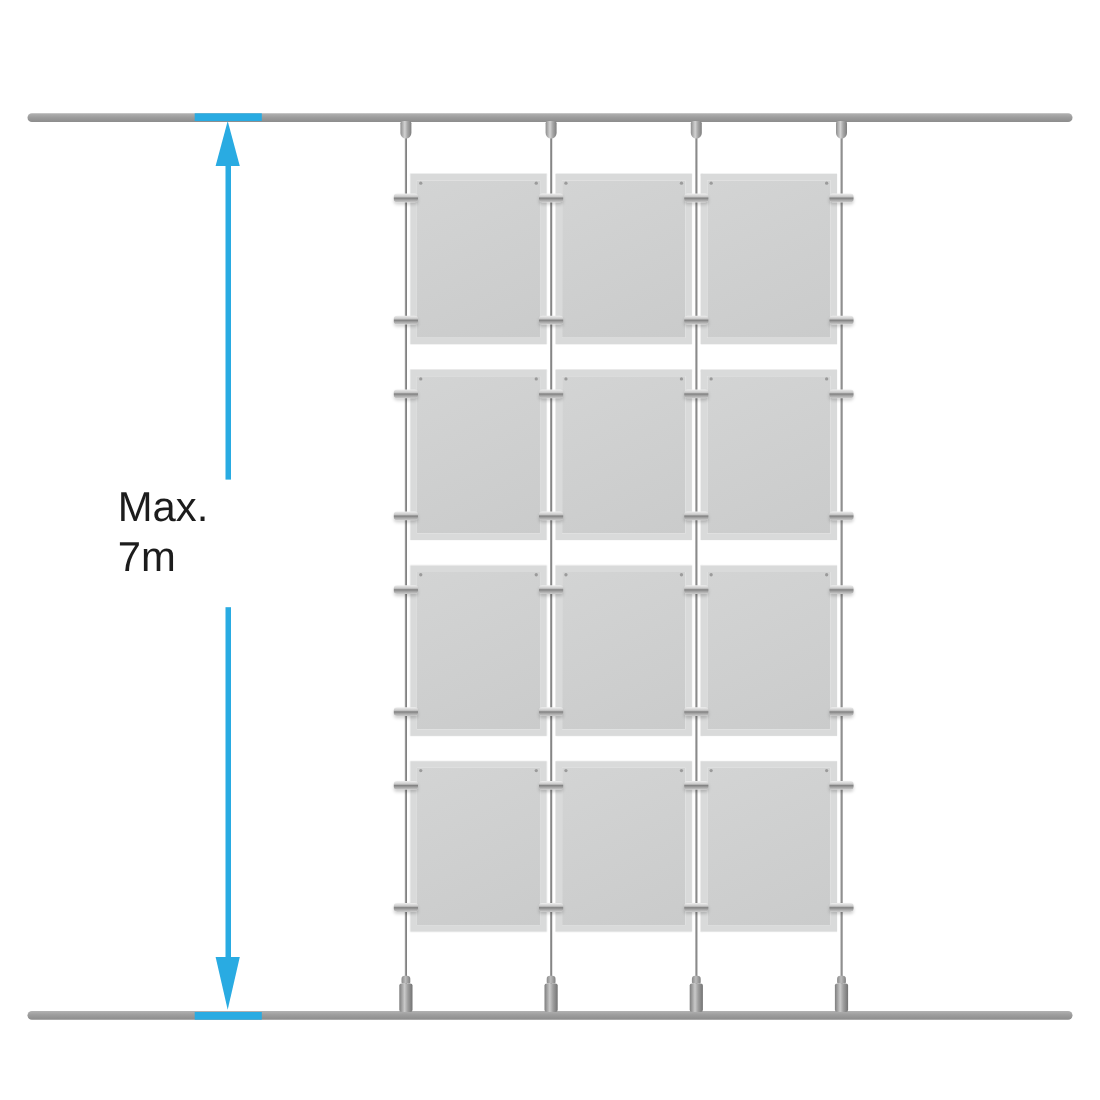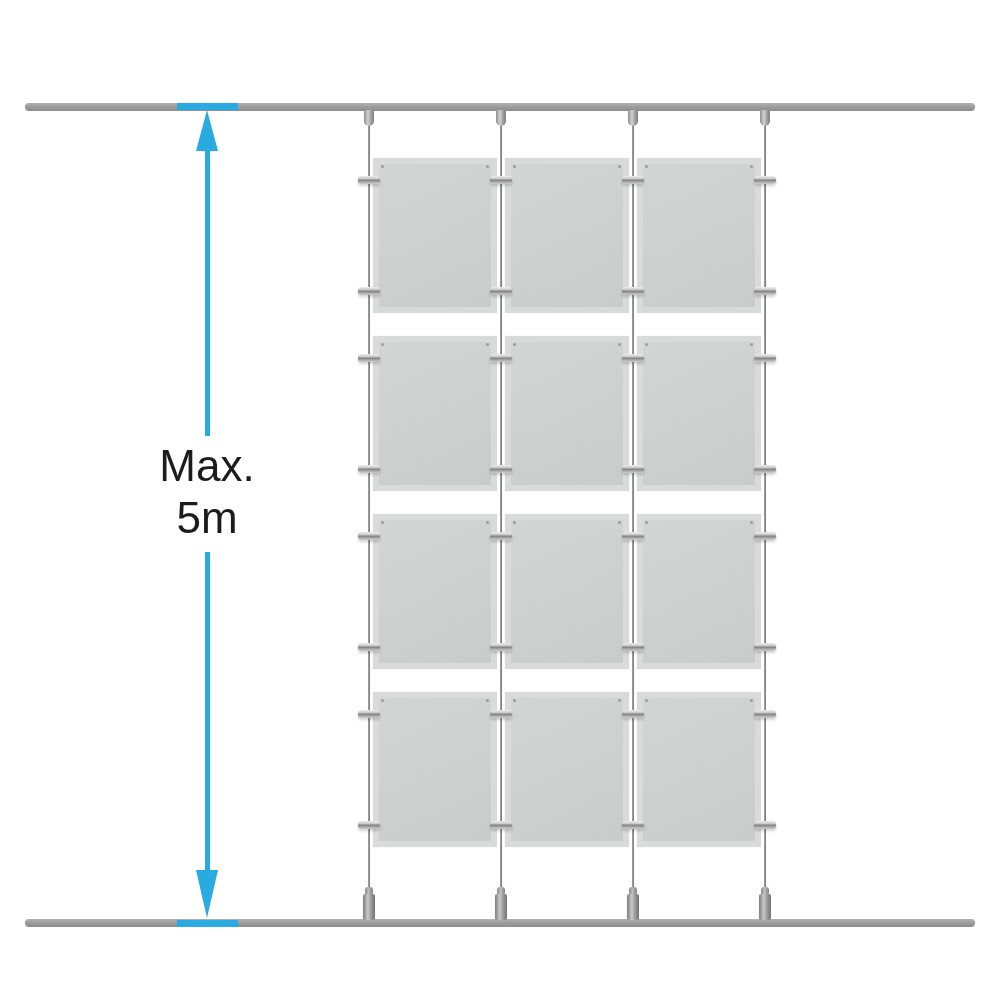--- a/index.html
+++ b/index.html
@@ -152,22 +152,21 @@
     background: var(--color-dimension, #29ABE2);
     z-index: 6;
   }
   .dim-shaft-top { top: 149px; height: 287px; }
   .dim-shaft-bottom { top: 552px; height: 318px; }
   .dim-label {
     position: absolute;
     left: 107px;
     top: 440px;
     width: 200px;
-    text-align: center;
-    font-size: 44px;
+    font-size: 38px;
     line-height: 1.18;
     color: var(--color-text, #1c1c1c);
     z-index: 6;
   }
   .dim-label span { display: block; }
 </style>
 </head>
 <body>
 
 <div class="canvas">
@@ -240,19 +239,19 @@
   <div class="clamp kx1 cb4"></div>
   <div class="clamp kx2 cb4"></div>
   <div class="clamp kx3 cb4"></div>
   <div class="clamp kx4 cb4"></div>
 
   <div class="dim-tick dim-tick-top"></div>
   <div class="dim-arrow-up"></div>
   <div class="dim-shaft dim-shaft-top"></div>
   <div class="dim-label">
     <span>Max.</span>
-    <span>5m</span>
+    <span>7m</span>
   </div>
   <div class="dim-shaft dim-shaft-bottom"></div>
   <div class="dim-arrow-down"></div>
   <div class="dim-tick dim-tick-bottom"></div>
 
 </div>
 
 </body></html>

